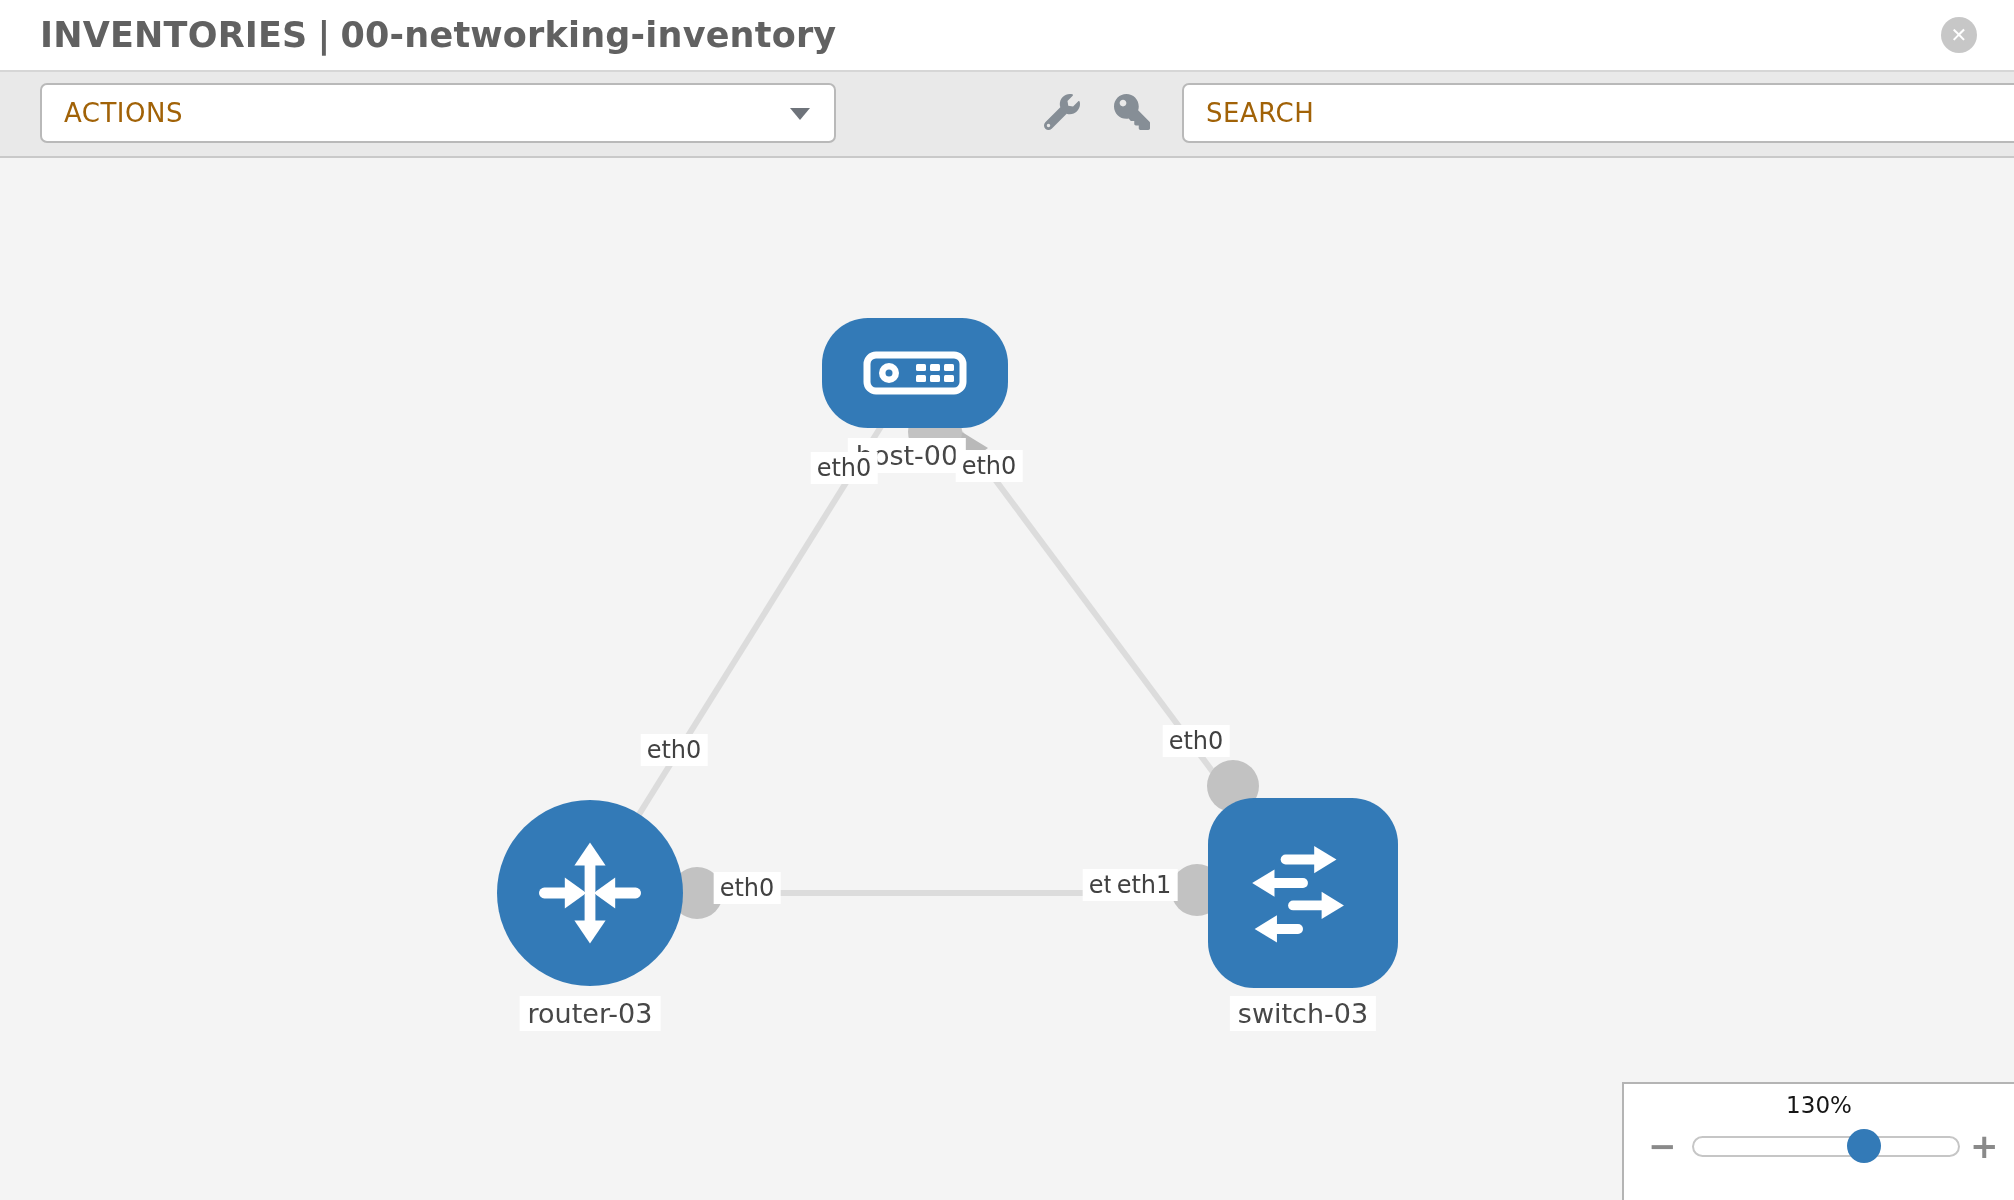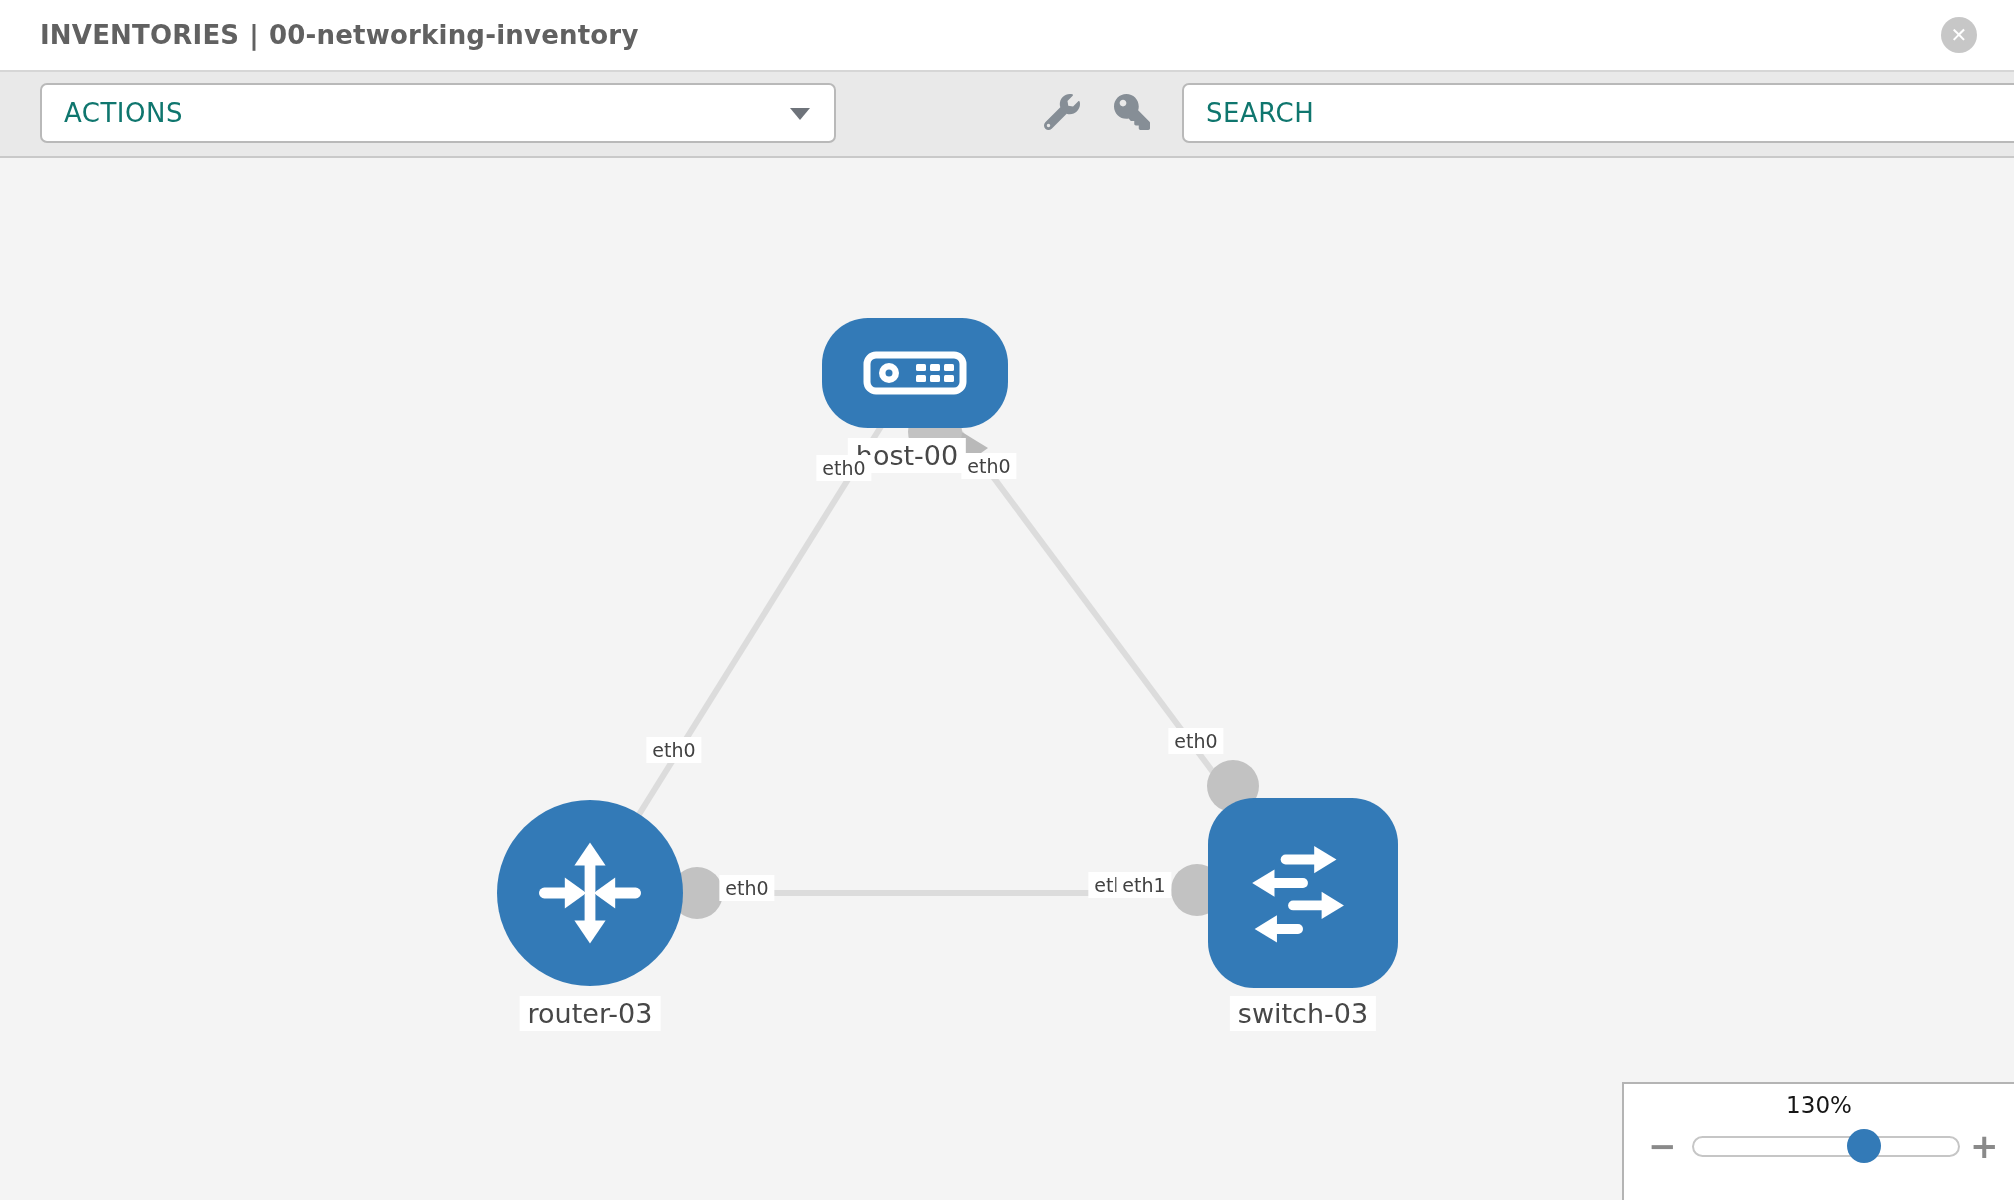--- a/index.html
+++ b/index.html
@@ -3,33 +3,33 @@
 <meta charset="utf-8">
 <style>
   * { margin:0; padding:0; box-sizing:border-box; }
   html,body { width:2014px; height:1200px; overflow:hidden;
     font-family:"DejaVu Sans","Liberation Sans",sans-serif; background:#f4f4f4; }
 
   
   .header { position:relative; width:100%; height:72px; background:#ffffff;
     border-bottom:2px solid #d6d6d6; }
   .title { position:absolute; left:40px; top:0; height:70px; line-height:70px;
-    font-size:26px; font-weight:bold; color:#616161; letter-spacing:0.2px; }
+    font-size:35px; font-weight:bold; color:#616161; letter-spacing:0.2px; }
   .title .sep { padding:0 10px; font-weight:bold; }
   .close-btn { position:absolute; left:1941px; top:17px; width:36px; height:36px;
     border-radius:50%; background:#c7c7c7; color:#ffffff; text-align:center;
     line-height:36px; font-size:20px; font-weight:bold; cursor:pointer; }
 
   
   .toolbar { position:relative; width:100%; height:86px; background:#e9e9e9;
     border-bottom:2px solid #c9c9c9; }
   .select-box { position:absolute; top:11px; height:60px; background:#ffffff;
     border:2px solid #b9b9b9; border-radius:7px; }
   .select-box .ph { position:absolute; left:22px; top:0; line-height:56px;
-    font-size:26px; color:#0f766e; letter-spacing:0.5px; }
+    font-size:26px; color:#a16207; letter-spacing:0.5px; }
   .caret { position:absolute; right:24px; top:23px; width:0; height:0;
     border-left:10px solid transparent; border-right:10px solid transparent;
     border-top:12px solid #6e737a; }
   .actions-box { left:40px; width:796px; }
   .search-box  { left:1182px; width:920px; }
   .tool-icon { position:absolute; top:22px; width:40px; height:40px; cursor:pointer; }
   .tool-icon svg { width:36px; height:36px; fill:#868e96; }
   .wrench-pos { left:1044px; }
   .key-pos    { left:1114px; }
 
@@ -40,21 +40,21 @@
   .node { position:absolute; z-index:3; background:#337ab7; display:flex;
     align-items:center; justify-content:center; cursor:pointer; }
   .node-host   { left:822px; top:160px; width:186px; height:110px; border-radius:46px; }
   .node-router { left:497px; top:642px; width:186px; height:186px; border-radius:50%; }
   .node-switch { left:1208px; top:640px; width:190px; height:190px; border-radius:46px; }
 
   .node-label { position:absolute; z-index:4; transform:translateX(-50%);
     background:#ffffff; color:#474747; font-size:27px; padding:2px 8px;
     white-space:nowrap; }
   .port-chip { position:absolute; transform:translate(-50%,-50%);
-    background:#ffffff; color:#414141; font-size:19px; padding:2px 6px;
+    background:#ffffff; color:#414141; font-size:24px; padding:2px 6px;
     white-space:nowrap; z-index:4; }
   .chip-front { z-index:5; }
 
   
   .zoom-panel { position:absolute; left:1622px; top:924px; width:392px; height:152px;
     background:#ffffff; border-left:2px solid #b4b4b4; border-top:2px solid #b4b4b4;
     z-index:6; }
   .zoom-level { position:absolute; left:0; top:8px; width:100%; text-align:center;
     font-size:23px; color:#161616; }
   .zoom-minus, .zoom-plus { position:absolute; top:42px; font-size:34px;

